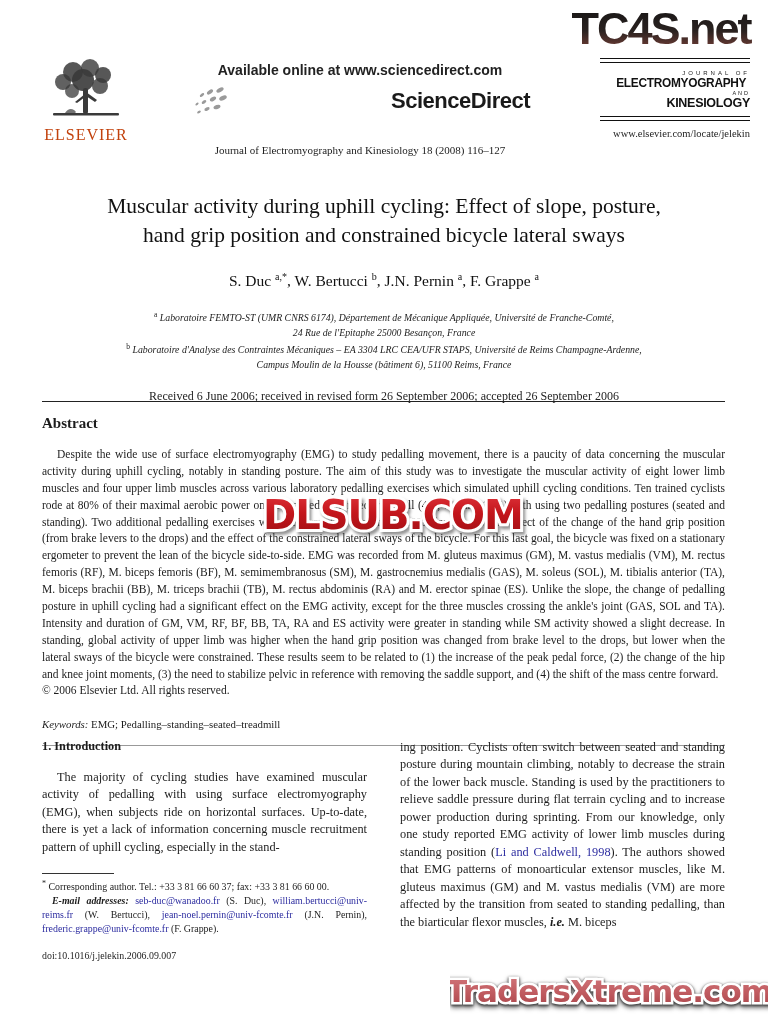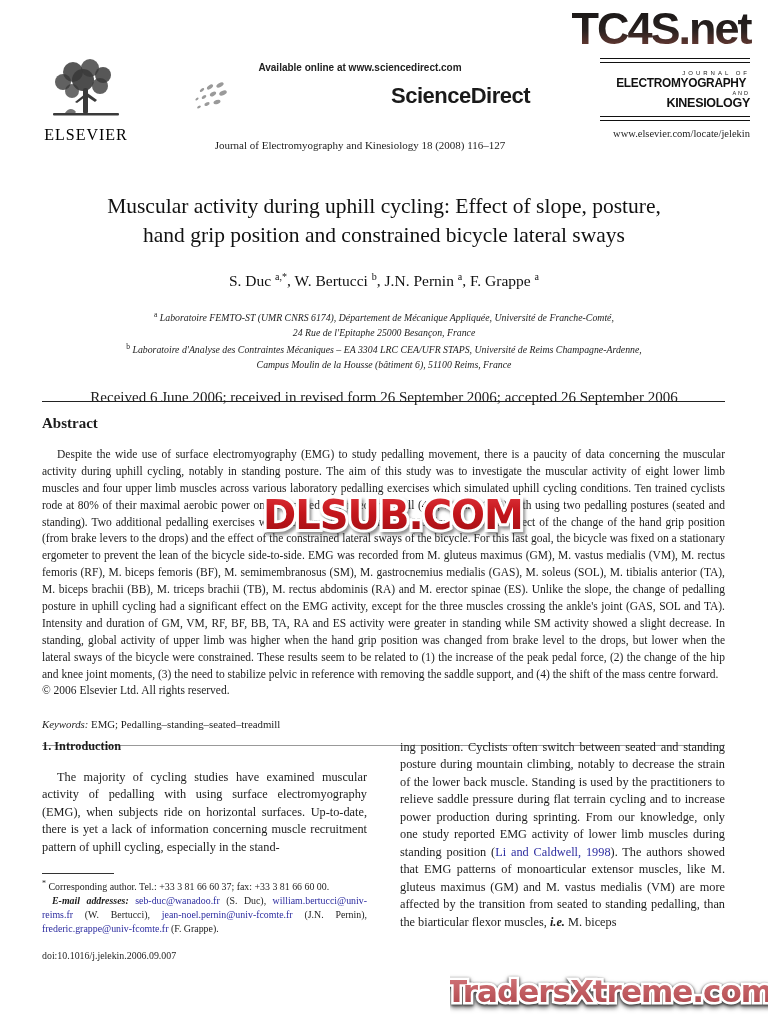--- a/index.html
+++ b/index.html
@@ -7,42 +7,42 @@
   .page {
     position:relative; width:768px; height:1024px; margin:0 auto;
     background:#ffffff; color:#1c1c1c; overflow:hidden;
   }
   
   .wm-top { position:absolute; top:0px; right:2px; }
   .wm-mid { position:absolute; left:243px; top:488px; }
   .wm-bot { position:absolute; right:0px; top:966px; }
   
   .elsevier-block { position:absolute; left:40px; top:58px; width:92px; text-align:center; }
-  .elsevier-name { font-family:"Liberation Serif", serif; font-size:16px; letter-spacing:1px; color:#000000; margin-top:2px; }
+  .elsevier-name { font-family:"Liberation Serif", serif; font-size:16px; letter-spacing:1px; color:#c2410c; margin-top:2px; }
   .center-block { position:absolute; left:190px; top:62px; width:340px; text-align:center; }
-  .avail { font-family:"Liberation Sans", sans-serif; font-size:10px; font-weight:bold; color:#222; }
+  .avail { font-family:"Liberation Sans", sans-serif; font-size:14px; font-weight:bold; color:#222; }
   .sd-row { display:flex; align-items:center; justify-content:space-between; gap:6px; margin-top:8px; }
   .sd-word { font-family:"Liberation Sans", sans-serif; font-size:22px; font-weight:bold; color:#1a1a1a; letter-spacing:-0.5px; }
   .jref { font-family:"Liberation Serif", serif; font-size:11px; color:#222; margin-top:28px; white-space:nowrap; }
   .jlogo-block { position:absolute; left:600px; top:58px; width:150px; text-align:right; }
   .dbl-rule { height:5px; border-top:1.6px solid #111; border-bottom:1.2px solid #111; }
   .jlogo-inner { padding:7px 0 6px 0; }
   .jlogo-l1 { font-family:"Liberation Sans", sans-serif; font-size:6px; letter-spacing:3px; color:#222; }
   .jlogo-l2 { font-family:"Liberation Sans", sans-serif; font-size:12.5px; font-weight:bold; color:#111; letter-spacing:-0.3px; transform:scaleX(0.95); }
   .jlogo-l3 { font-family:"Liberation Sans", sans-serif; font-size:5.5px; letter-spacing:2px; color:#222; }
   .jlogo-l4 { font-family:"Liberation Sans", sans-serif; font-size:12.5px; font-weight:bold; color:#111; letter-spacing:-0.3px; }
   .locate { font-family:"Liberation Serif", serif; font-size:10.5px; color:#222; margin-top:7px; }
   
   .title-block { position:absolute; left:0; right:0; top:192px; text-align:center; }
   .title { font-size:21.5px; line-height:1.35; color:#111; font-weight:400; }
   .authors { font-size:15.5px; margin-top:21px; color:#111; }
   .authors sup { font-size:10px; }
   .affils { margin-top:19px; font-style:italic; font-size:9.8px; line-height:1.5; color:#222; }
   .affils sup { font-size:7.5px; font-style:normal; }
-  .received { margin-top:17px; font-size:15px; color:#222; }
+  .received { margin-top:17px; font-size:12px; color:#222; }
   
   .abstract-sec { position:absolute; left:42px; right:43px; top:401px; }
   .rule-black { border:0; border-top:1.3px solid #222; }
   .abs-head { font-size:15px; font-weight:bold; margin-top:13px; }
   .abs-body { margin-top:14px; font-size:11.5px; line-height:1.47; text-align:justify; text-indent:15px; }
   .abs-copy { font-size:11.5px; line-height:1.47; }
   .keywords { margin-top:19px; font-size:10.8px; }
   .kw-label { font-style:italic; }
   .rule-gray { border:0; border-top:1.6px solid #999; margin-top:15px; }
   

